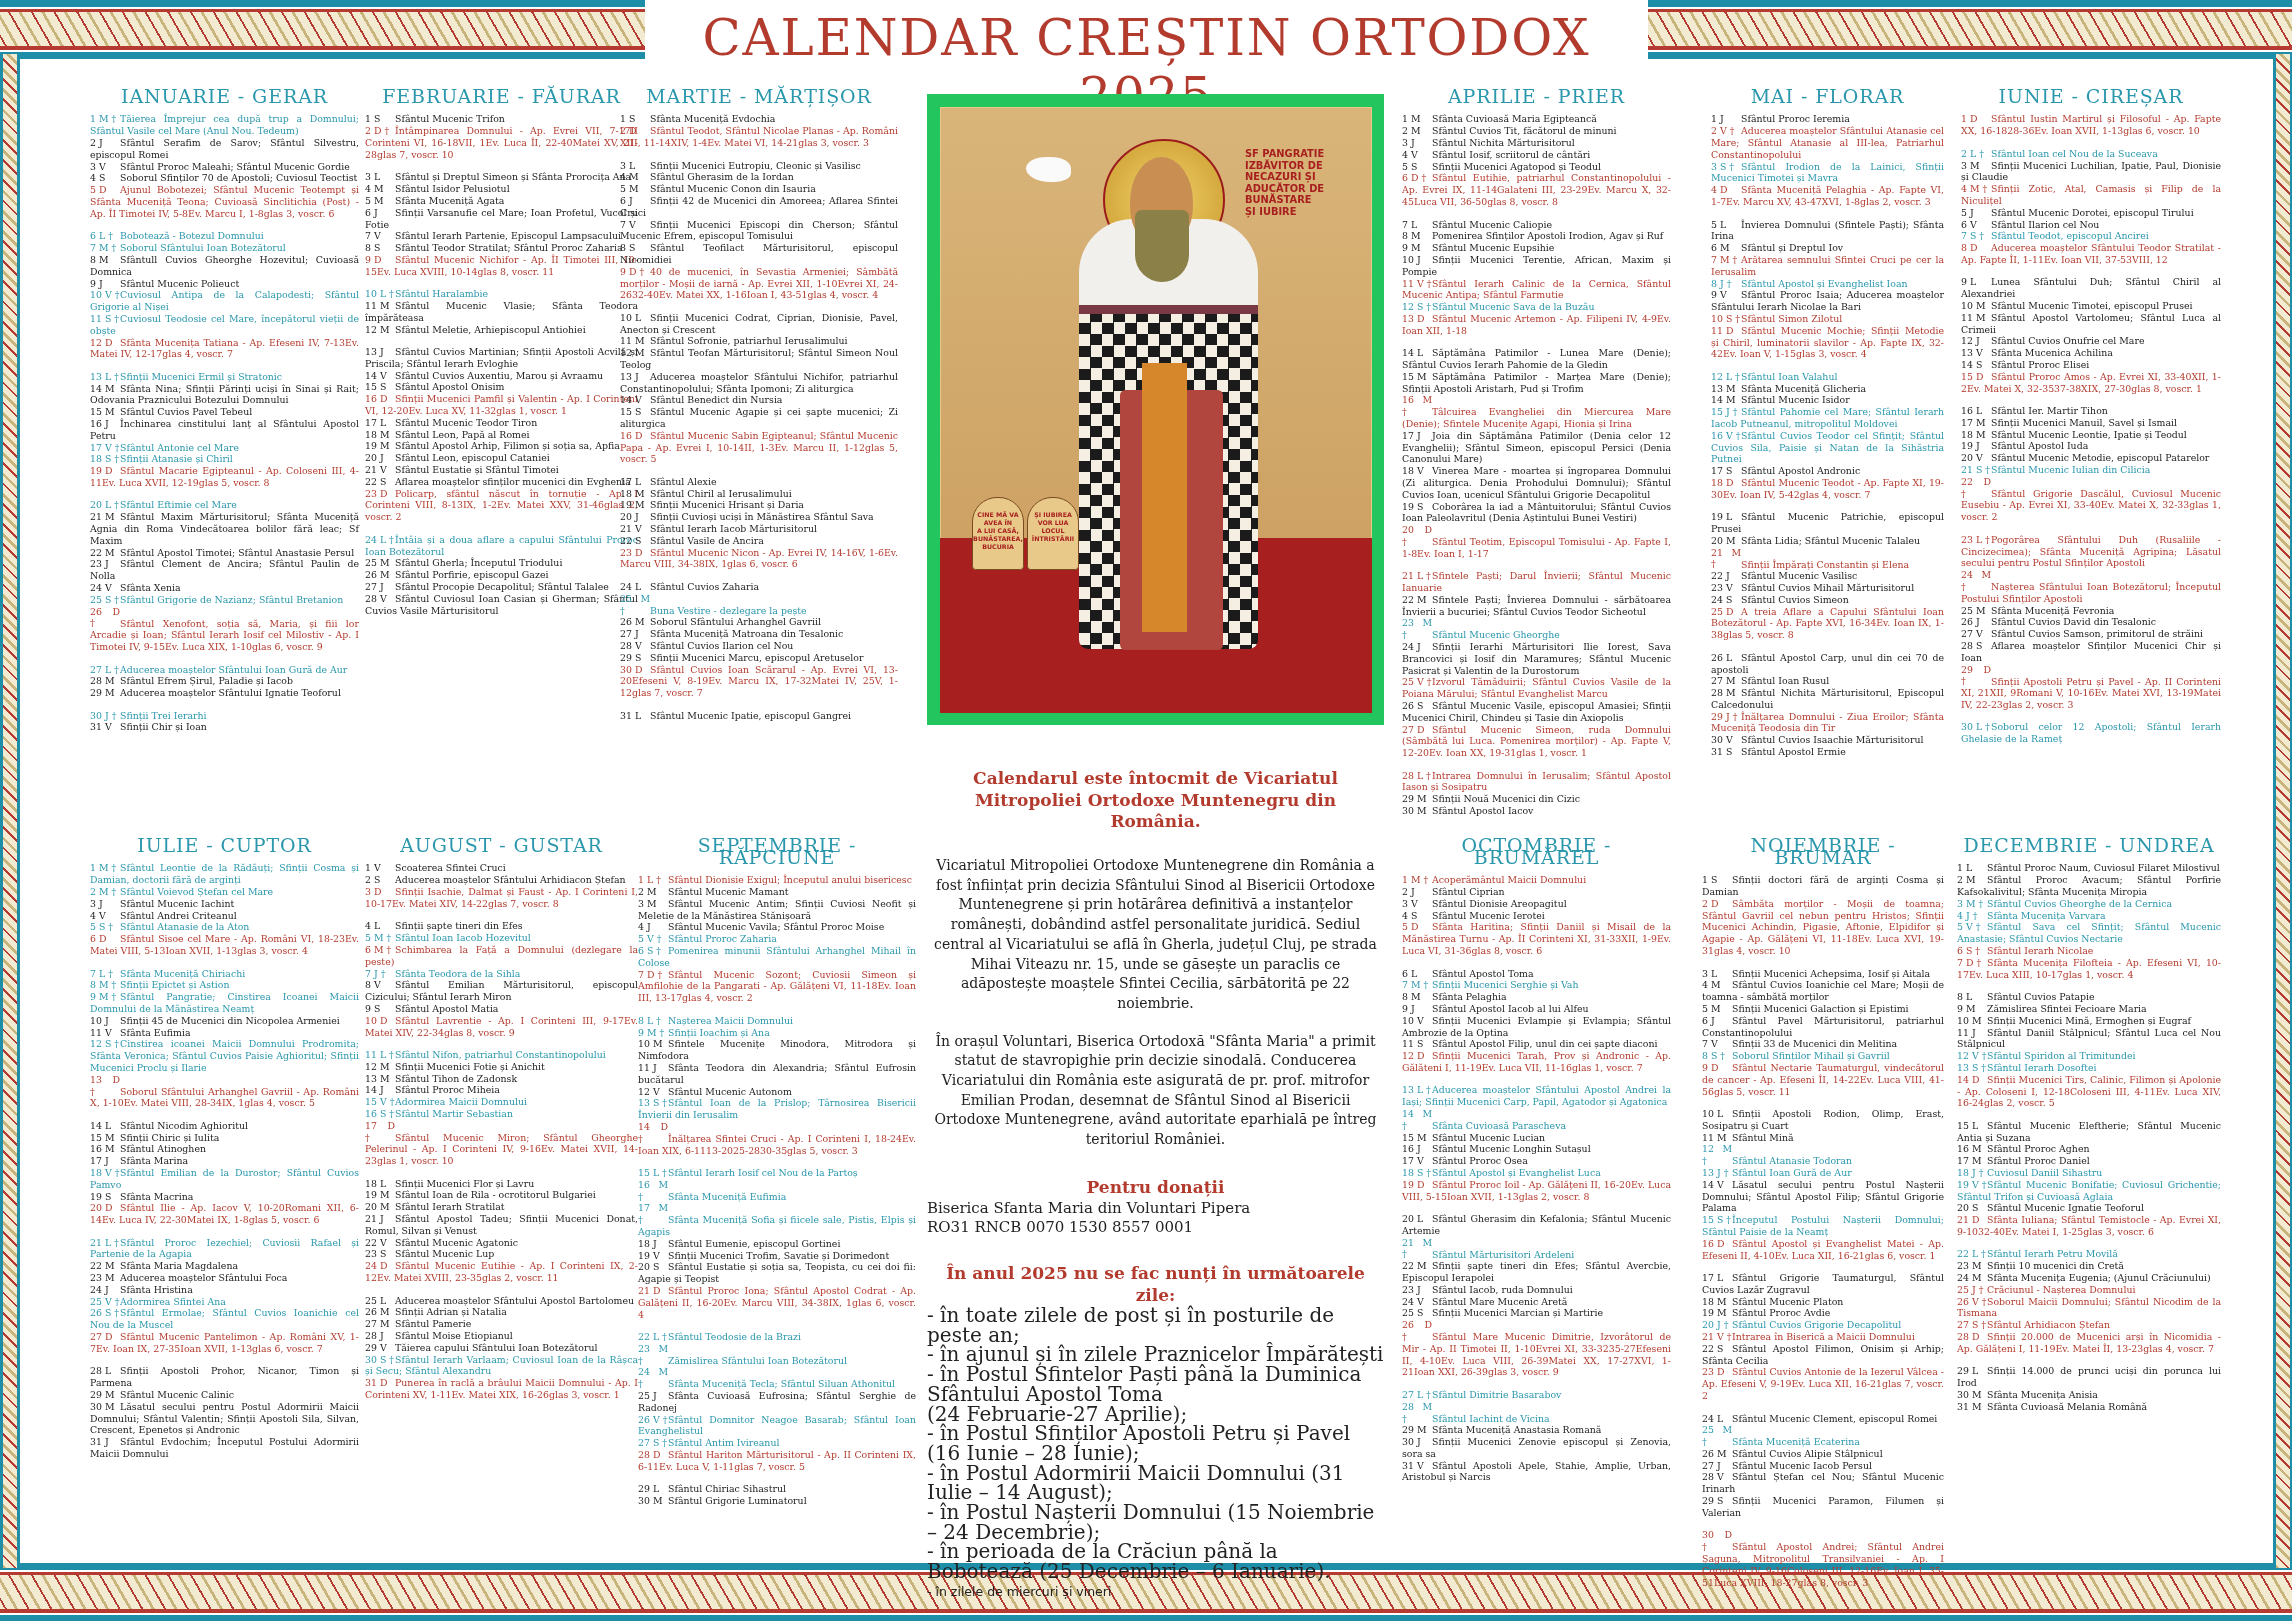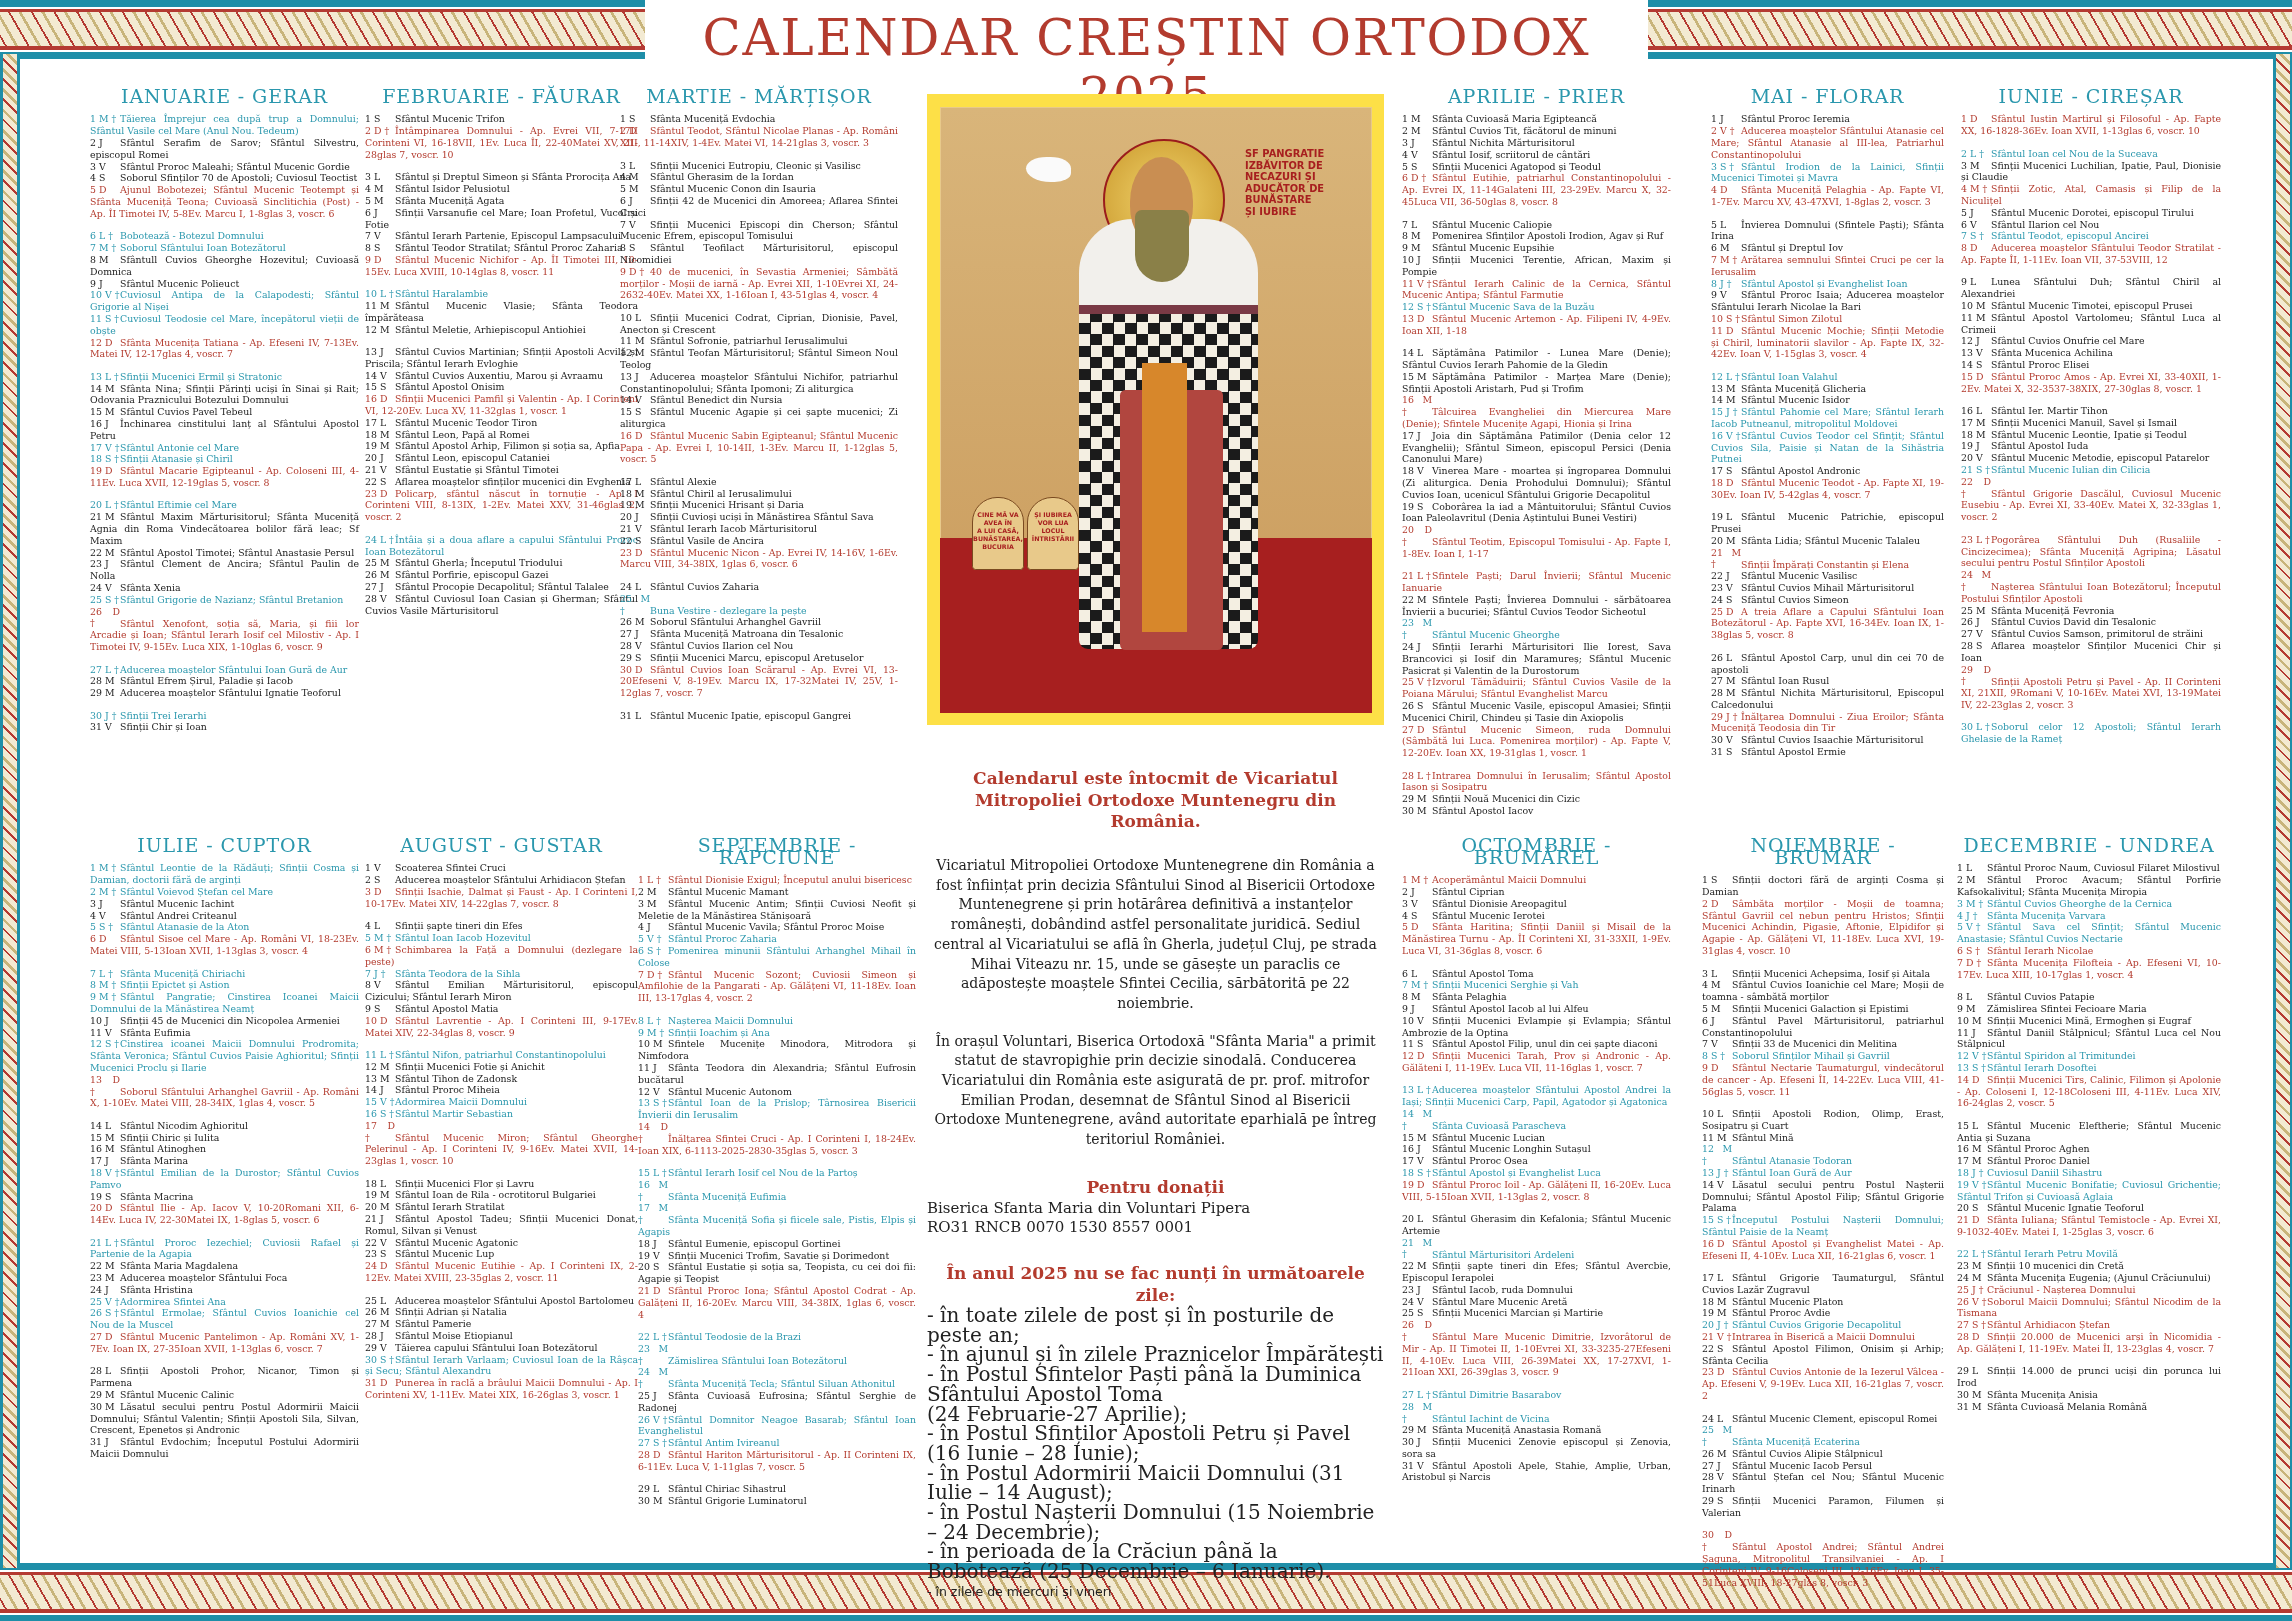--- a/index.html
+++ b/index.html
@@ -20,21 +20,21 @@
   .side.r{right:0;}
   .title{position:absolute;top:9px;left:645px;right:645px;text-align:center;color:#b33b2e;font-size:50px;letter-spacing:1.8px;font-family:"DejaVu Serif",serif;}
   .month{position:absolute;font-size:9.4px;line-height:11.8px;color:#222;}
   .month h2{margin:0 0 10.7px 0;text-align:center;color:#2a97ad;font-weight:normal;font-size:19px;letter-spacing:0.9px;}
   .entry{display:block;text-align:justify;}
   .entry .d{display:inline-block;width:30px;}
   .entry.red{color:#b33b2e;}
   .entry.blue{color:#2a97ad;}
   .entry.gap{margin-bottom:10.7px;}
   .center{position:absolute;left:927px;width:457px;margin-top:34px;}
-  .icon{position:absolute;top:94px;left:927px;width:457px;height:631px;background:#fde047;}
+  .icon{position:absolute;top:94px;left:927px;width:457px;height:631px;background:#22c55e;}
   .icon .inner{position:absolute;left:12.5px;top:12.5px;right:12.5px;bottom:12.5px;border:1.8px solid #e8c98a;
     background:linear-gradient(#d9b57a,#c99a5b);}
   .icon .floor{position:absolute;left:12.5px;right:12.5px;bottom:12.5px;height:175px;background:#a71f1f;}
   .halo{position:absolute;left:176px;top:45px;width:118px;height:118px;border-radius:50%;background:radial-gradient(#f1d36b,#c9982c);border:2.7px solid #9b1c1c;}
   .figure{position:absolute;left:152px;top:125px;width:179px;height:430px;background:
      linear-gradient(#f2f0ec 0 20%,#7a3a45 20% 22%,transparent 22%),
      repeating-conic-gradient(#1b1b1b 0 25%,#f4efe2 0 50%) 0 0/23px 23px;border-radius:54px 54px 9px 9px;}
   .robe{position:absolute;left:193px;top:296px;width:103px;height:260px;background:#b1463f;border-radius:5.4px;}
   .stole{position:absolute;left:215px;top:269px;width:45px;height:269px;background:#d7872b;}
   .face{position:absolute;left:203px;top:63px;width:63px;height:90px;background:#c98e52;border-radius:50% 50% 45% 45%;}

